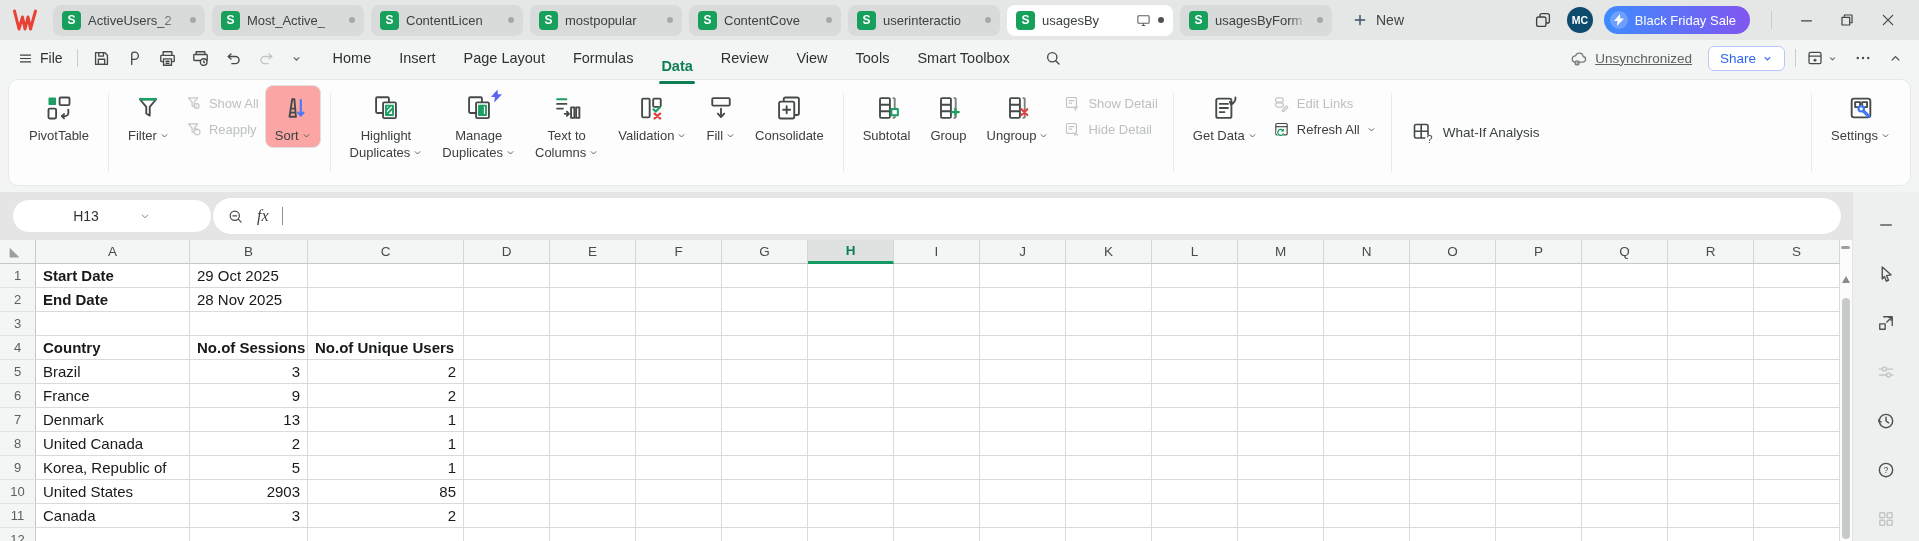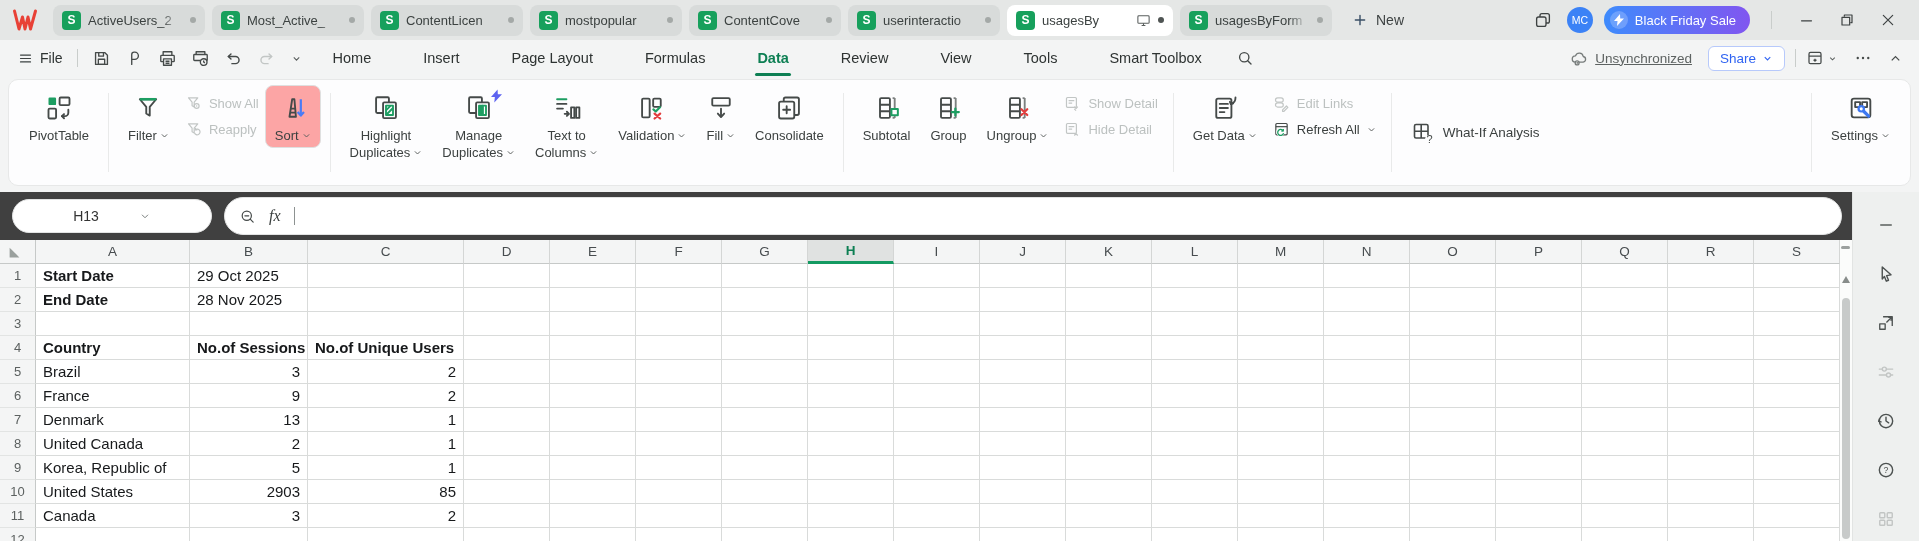--- a/index.html
+++ b/index.html
@@ -18,33 +18,33 @@
          gap:7px; padding:0 9px; flex:0 0 auto; cursor:default; }
   .tab.active { background:#ffffff; width:166px; }
   .sicon { width:19px; height:19px; border-radius:4px; background:var(--sheet-green); color:#fff; font-weight:bold;
            font-size:12px; display:flex; align-items:center; justify-content:center; flex:0 0 auto; }
   .tlabel { font-size:13px; color:#3c4241; white-space:nowrap; overflow:hidden; flex:1;
             -webkit-mask-image:linear-gradient(90deg,#000 78%,transparent 97%);
             mask-image:linear-gradient(90deg,#000 78%,transparent 97%); }
   .tdot { width:6px; height:6px; border-radius:50%; background:#a4a9a7; flex:0 0 auto; }
   .tdot.dark { background:#4f5453; }
   .newtab { display:flex; align-items:center; gap:9px; color:#3e4343; font-size:14px; padding:0 14px; }
-  .avatar { width:26px; height:26px; border-radius:50%; background:#3b82f6; color:#fff; font-size:10.5px;
-            font-weight:normal; display:flex; align-items:center; justify-content:center; }
+  .avatar { width:26px; height:26px; border-radius:50%; background:#0c4a6e; color:#fff; font-size:10.5px;
+            font-weight:bold; display:flex; align-items:center; justify-content:center; }
   .promo { height:28px; border-radius:14px; padding:0 14px 0 6px; display:flex; align-items:center; gap:7px;
            background:linear-gradient(90deg,#3e8bfc,#8156f0); color:#fff; font-size:13px; margin:0 4px; }
   .bolt-circ { width:18px; height:18px; border-radius:50%; background:rgba(255,255,255,.22);
                display:flex; align-items:center; justify-content:center; }
   .winbtn { width:34px; height:30px; display:flex; align-items:center; justify-content:center; }
 
   
   .menubar { height:36px; background:#f3f4f4; display:flex; align-items:center; padding:0 16px 0 14px; position:relative; }
   .filebtn { display:flex; align-items:center; gap:7px; font-size:14px; color:#2e3332; padding:0 4px; }
   .qicons { display:flex; align-items:center; gap:14px; margin:0 4px; }
-  .menu-items { display:flex; gap:52px; margin-left:26px; font-size:14.5px; color:#2e3332; align-items:flex-end; height:100%; }
+  .menu-items { display:flex; gap:28px; margin-left:26px; font-size:14.5px; color:#2e3332; align-items:center; height:100%; }
   .mi { display:flex; align-items:center; height:100%; position:relative; white-space:nowrap; }
   .mi.active { color:var(--accent-green); font-weight:bold;margin-top:16px; }
   .mi.active::after { content:""; position:absolute; left:-2px; right:-2px; bottom:0; height:3px;
                       background:var(--accent-green); border-radius:2px; }
   .syncbox { display:flex; align-items:center; gap:7px; color:#5d6261; font-size:13.5px;text-decoration:underline; }
   .sharebtn { display:flex; align-items:center; gap:6px; color:#3064f2; border:1px solid #b7c9fb; border-radius:6px;
               padding:4px 11px; font-size:13.5px; margin-left:16px; background:#fff; }
 
   
   .ribbonzone { height:116px; background:#f3f4f4; padding:3px 8px 6px 8px; }
@@ -63,21 +63,21 @@
   .sbtn { display:flex; align-items:center; gap:7px; font-size:13px; color:#3c4140; white-space:nowrap; }
   .sbtn.dis, .rbtn.dis { color:var(--disabled); }
   .inlinebtn { display:flex; align-items:center; gap:8px; align-self:center; font-size:13.5px; color:#3c4140;
                padding:8px 10px; white-space:nowrap; }
   .chev { flex:0 0 auto; }
   .boltbadge { position:absolute; top:-4px; right:-9px; }
 
   
   .midrow { display:flex; height:349px; }
   .leftcol { width:1852px; display:flex; flex-direction:column; }
-  .formulabar { height:48px; background:#404040; display:flex; align-items:center; padding:0 10px 0 12px; gap:12px; }
+  .formulabar { height:48px; background:#e5e5e5; display:flex; align-items:center; padding:0 10px 0 12px; }
   .namebox { width:200px; height:34px; background:#fff; border:1px solid #e2e3e3; border-radius:17px;
              display:flex; align-items:center; justify-content:center; gap:40px; font-size:14px; color:#333; }
   .fxbar { flex:1; height:38px; background:#fff; border:1px solid #e2e3e3; border-radius:19px;
            display:flex; align-items:center; padding:0 14px; gap:13px; }
   .fxlabel { font-family:"Liberation Serif",serif; font-style:italic; font-size:16px; color:#3c4140; }
   .caret { width:1px; height:18px; background:#8d9291; }
 
   
   .sheet { position:relative; flex:1; background:#fff; overflow:hidden; }
   .gridwrap { width:1840px; }

